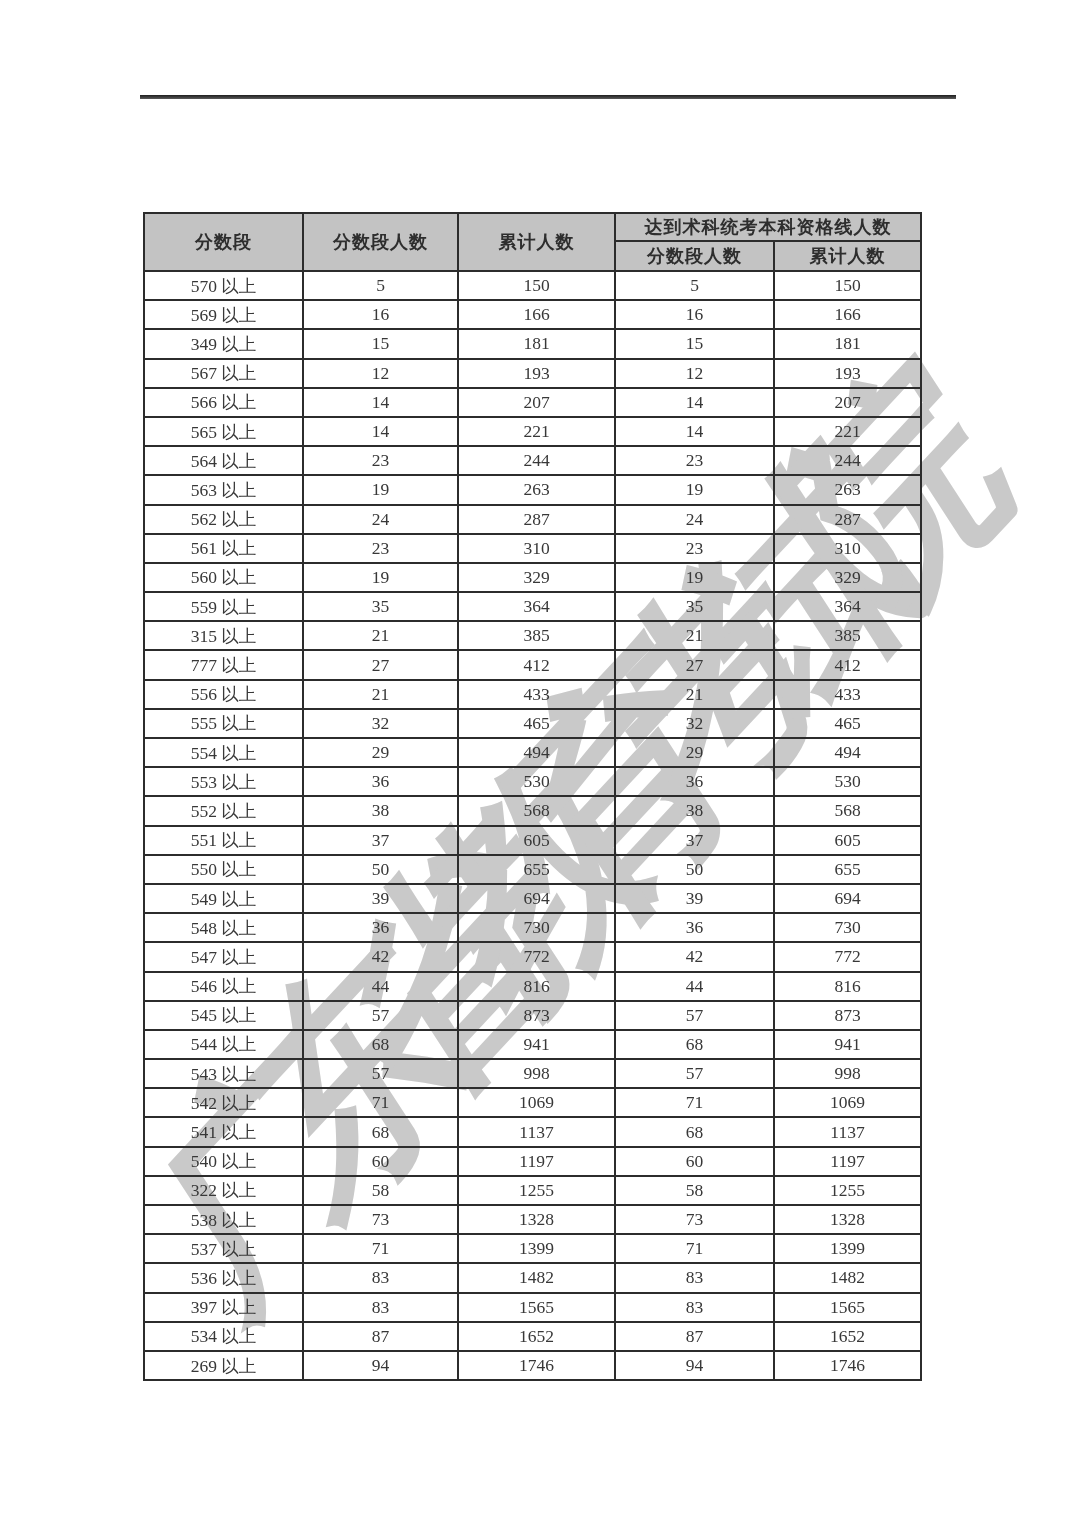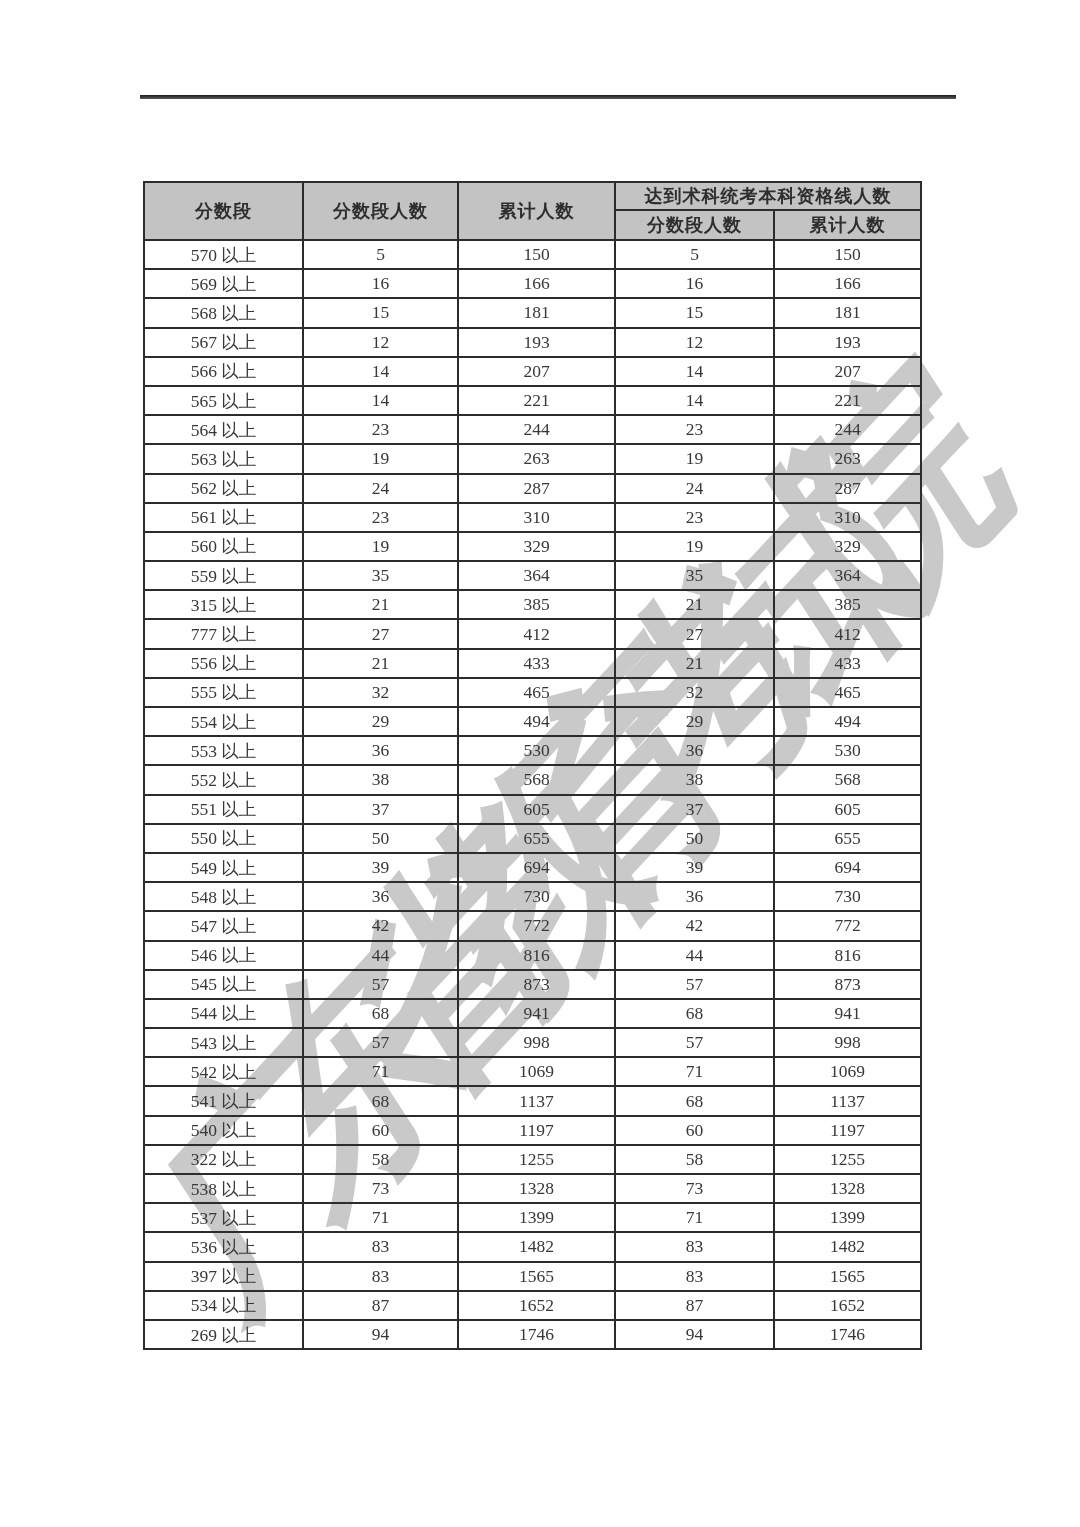--- a/index.html
+++ b/index.html
@@ -32,21 +32,21 @@
     font-style: italic;
     color: #c9c9c9;
     transform: rotate(-47deg);
     z-index: 1;
     pointer-events: none;
     font-family: "Liberation Serif", "DejaVu Serif", serif;
   }
 
   table.score-table {
     position: absolute;
-    left: 143px; top: 181px;
+    left: 143px; top: 212px;
     width: 777px;
     border-collapse: collapse;
     table-layout: fixed;
     z-index: 2;
     color: #2e2e2e;
     padding-left: 36px;
   }
   .score-table th, .score-table td {
     border: 2px solid #2c2c2c;
     text-align: center;
@@ -112,21 +112,21 @@
           <td>150</td>
         </tr>
         <tr>
           <td>569 以上</td>
           <td>16</td>
           <td>166</td>
           <td>16</td>
           <td>166</td>
         </tr>
         <tr>
-          <td>568 以上</td>
+          <td>349 以上</td>
           <td>15</td>
           <td>181</td>
           <td>15</td>
           <td>181</td>
         </tr>
         <tr>
           <td>567 以上</td>
           <td>12</td>
           <td>193</td>
           <td>12</td>

